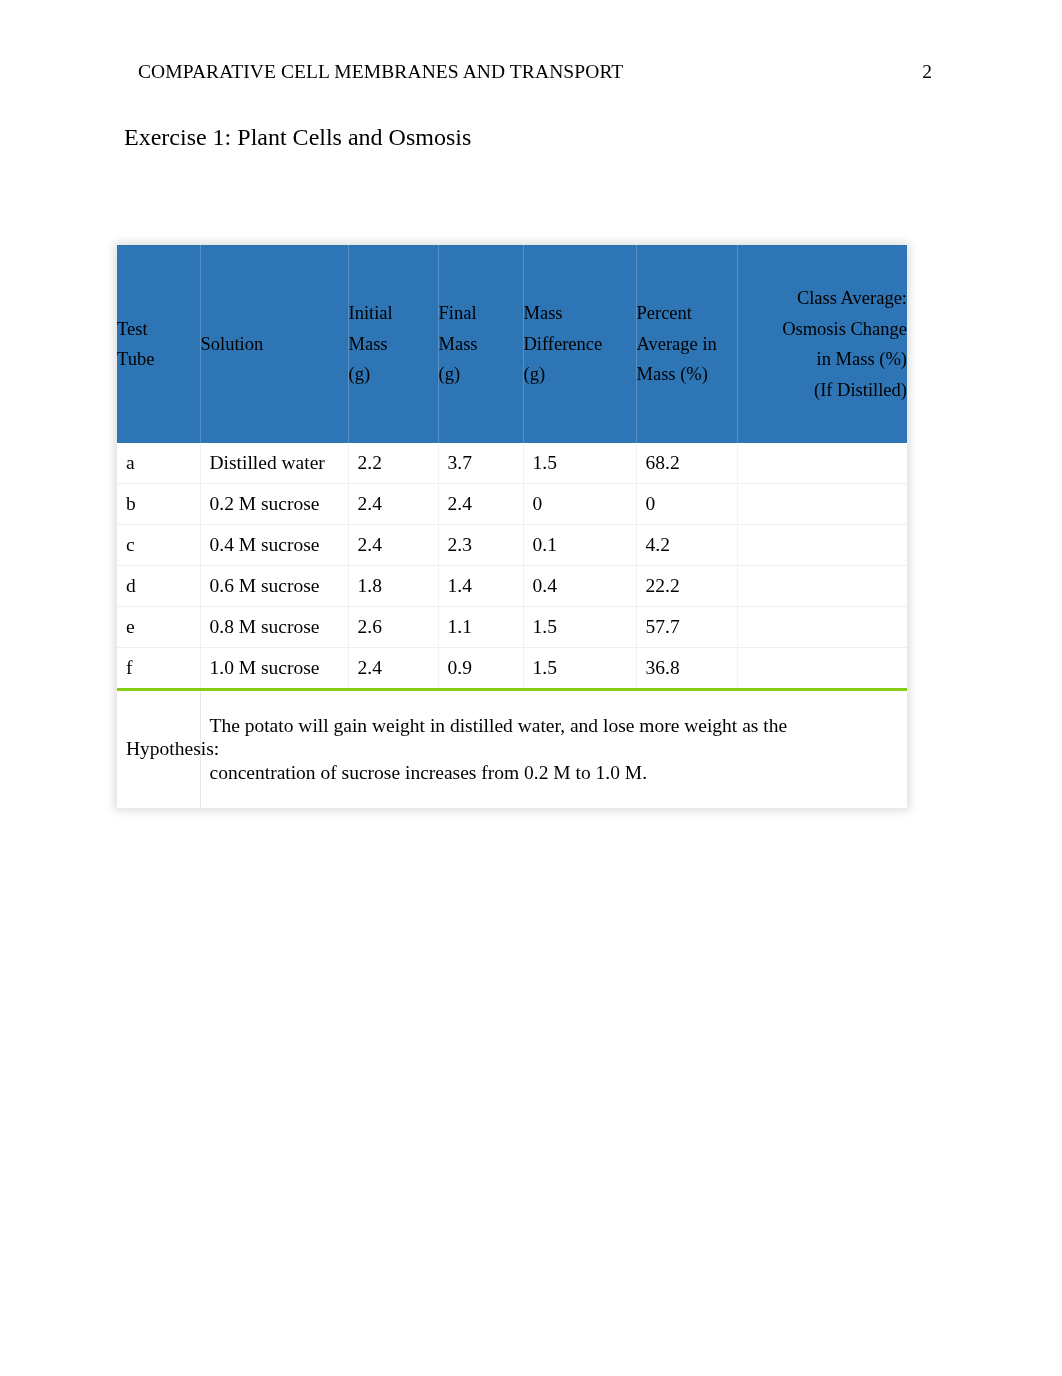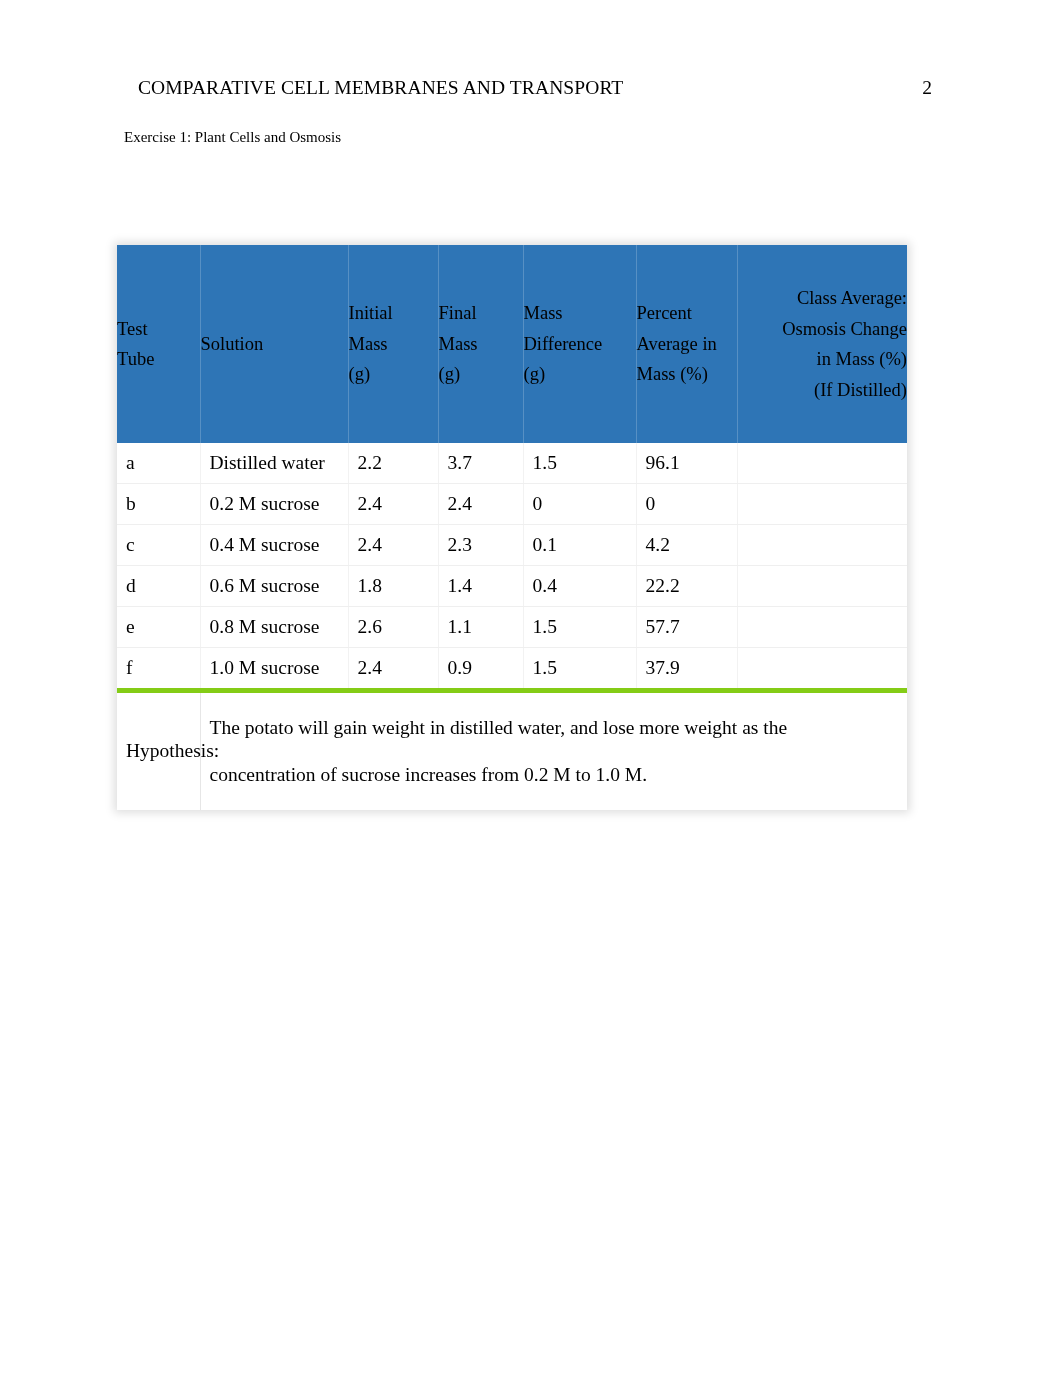--- a/index.html
+++ b/index.html
@@ -23,41 +23,40 @@
     height: 1376px;
   }
 
   
   .running-header {
     position: absolute;
     top: 58px;
     left: 138px;
     width: 800px;
     height: 28px;
-    margin-top: 16px;
   }
   .running-header-title {
     font-size: 19.5px;
     letter-spacing: 0.1px;
     line-height: 28px;
     white-space: nowrap;
   }
   .running-header-page {
     position: absolute;
     top: 0;
     right: 6px;
     font-size: 19.5px;
     line-height: 28px;
   }
 
   
   .para {
     position: absolute;
     left: 124px;
-    font-size: 15px;
+    font-size: 24px;
     line-height: 26px;
     white-space: pre;
   }
   .para-exercise { top: 124px; }
   .para-caption  { top: 185px; }
 
   
   .table-wrap {
     position: absolute;
     left: 117px;
@@ -118,21 +117,21 @@
   tbody tr.data-row:first-child td { border-top: none; }
 
   
   tr.hypothesis-row td {
     font-size: 19.5px;
     line-height: 47px;
     vertical-align: middle;
     padding: 10px 0 12px 9px;
     height: 95px;
     background: #ffffff;
-    border-top: 5px solid #84cc16;
+    border-top: 3px solid #84cc16;
   }
   td.hyp-label {
     border-right: 1px solid #e6e6e6;
     vertical-align: middle;
   }
   td.hyp-text {
     padding-left: 14px;
     padding-right: 14px;
   }
   td.hyp-text .hyp-line { display: block; white-space: nowrap; }
@@ -200,21 +199,21 @@
         </tr>
       </thead>
 
       <tbody>
         <tr class="data-row">
           <td>a</td>
           <td>Distilled water</td>
           <td>2.2</td>
           <td>3.7</td>
           <td>1.5</td>
-          <td>96.1</td>
+          <td>68.2</td>
           <td></td>
         </tr>
         <tr class="data-row">
           <td>b</td>
           <td>0.2 M sucrose</td>
           <td>2.4</td>
           <td>2.4</td>
           <td>0</td>
           <td>0</td>
           <td></td>
@@ -245,21 +244,21 @@
           <td>1.5</td>
           <td>57.7</td>
           <td></td>
         </tr>
         <tr class="data-row">
           <td>f</td>
           <td>1.0 M sucrose</td>
           <td>2.4</td>
           <td>0.9</td>
           <td>1.5</td>
-          <td>37.9</td>
+          <td>36.8</td>
           <td></td>
         </tr>
 
         <tr class="hypothesis-row">
           <td class="hyp-label">Hypothesis:</td>
           <td class="hyp-text" colspan="6">
             <span class="hyp-line">The potato will gain weight in distilled water, and lose more weight as the</span>
             <span class="hyp-line">concentration of sucrose increases from 0.2 M to 1.0 M.</span>
           </td>
         </tr>

